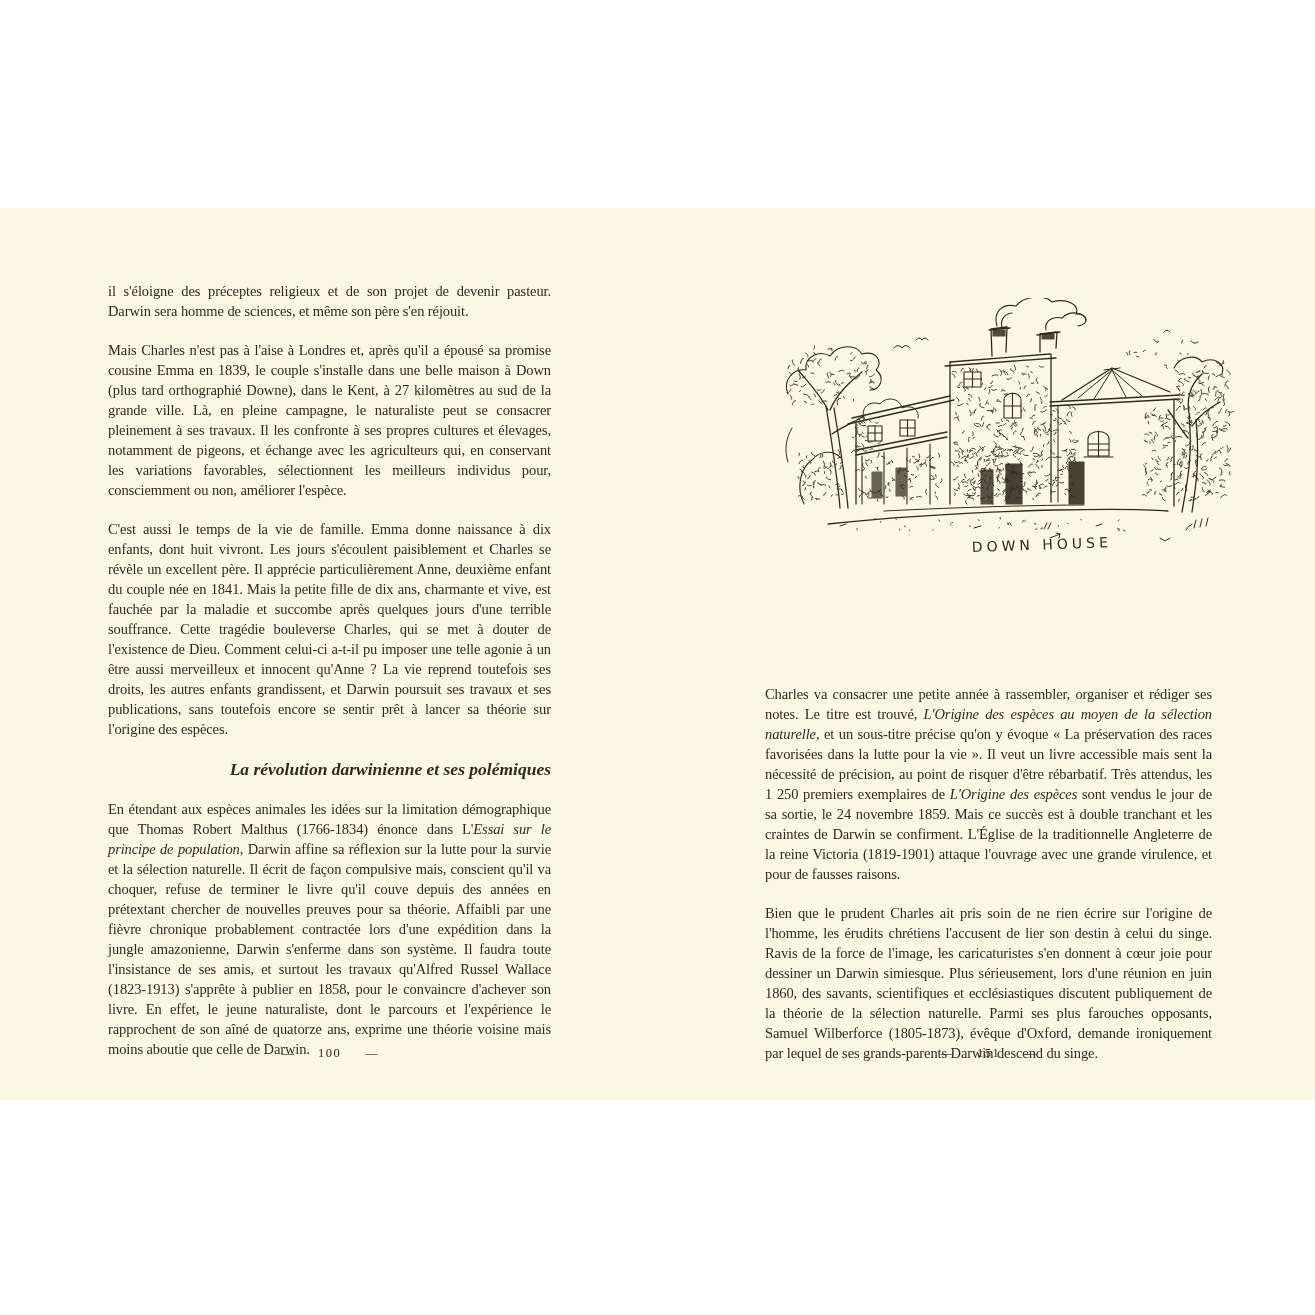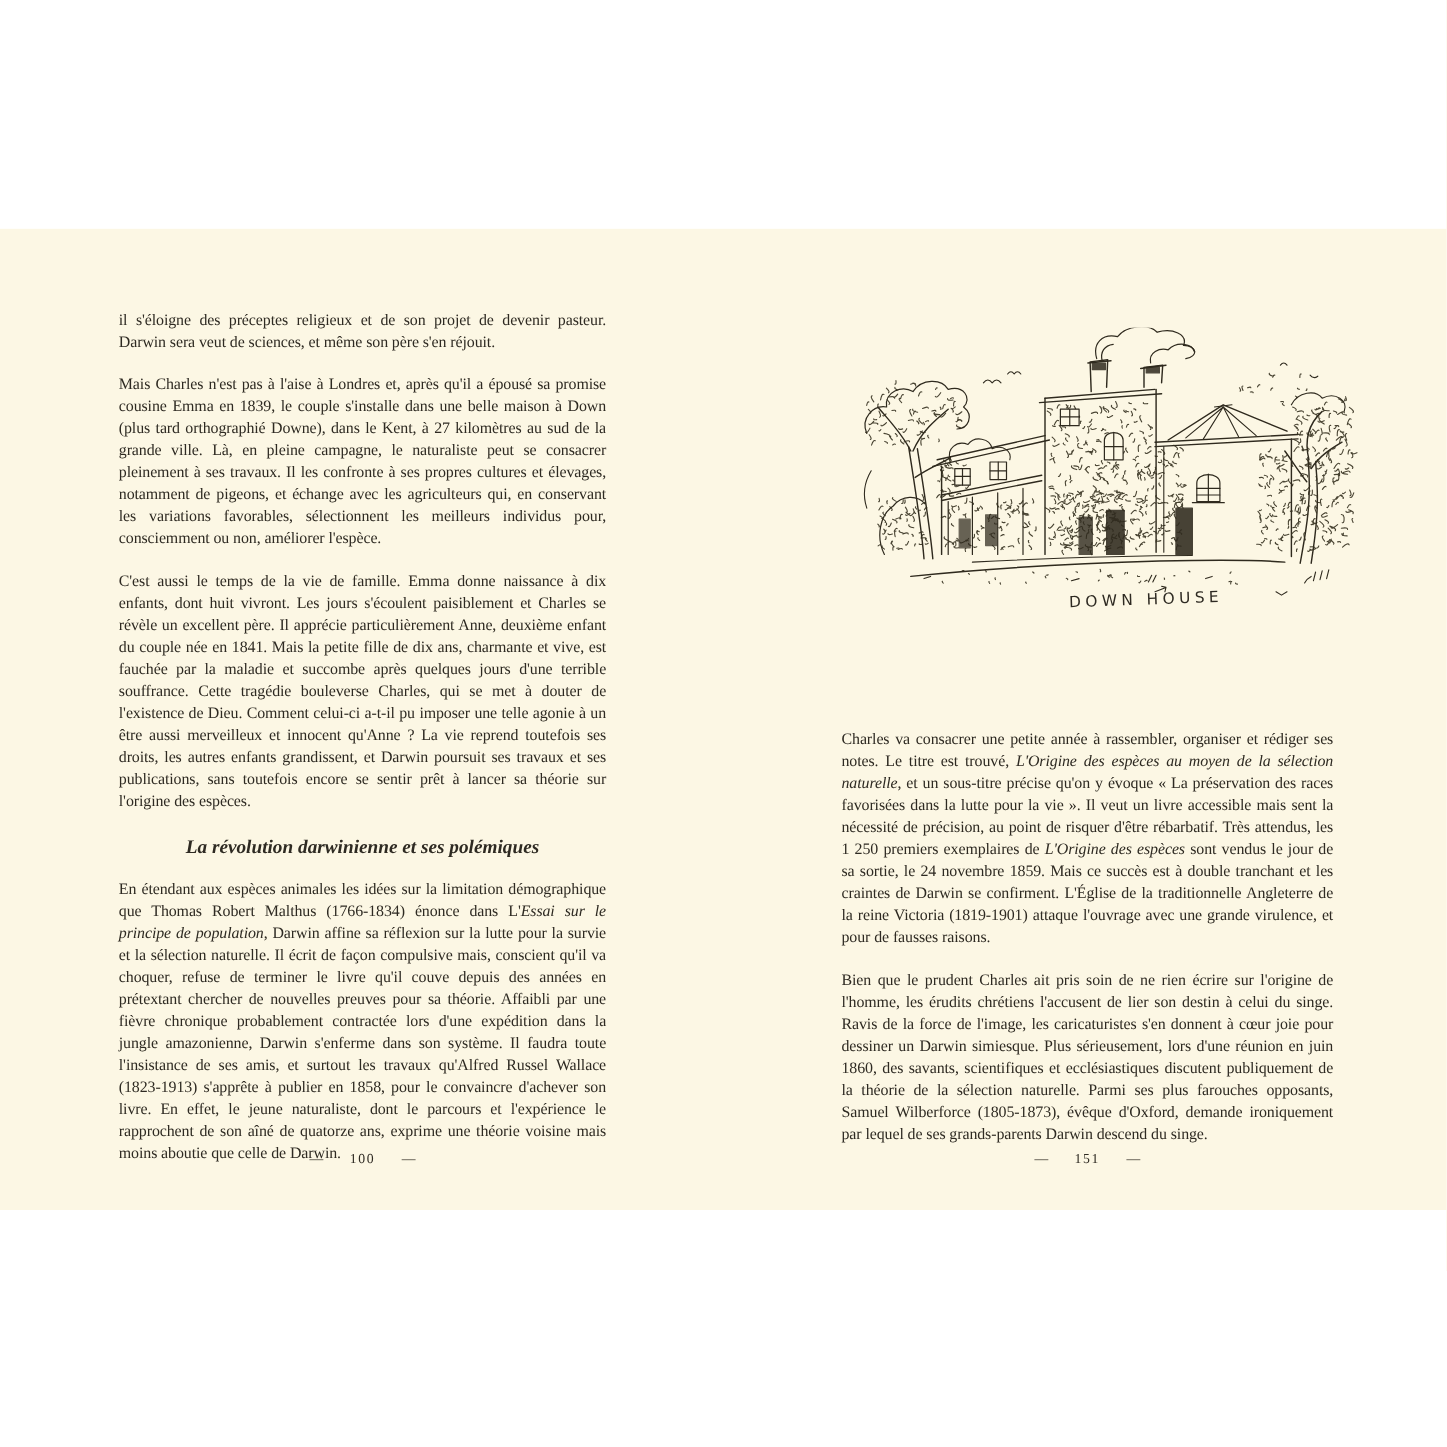--- a/index.html
+++ b/index.html
@@ -14,25 +14,25 @@
     background:#fcf7e4;
   }
   .col{
     position:absolute;text-align:justify;
     font-size:14.5px;line-height:20px;letter-spacing:-0.1px;
     hyphens:none;
   }
   .col p{margin:0 0 19px 0;}
   .col h2{
     font-size:17.5px;line-height:22px;font-style:italic;font-weight:bold;
-    margin:11px 0 19px 0;text-align:center;letter-spacing:0;
+    margin:11px 0 19px 0;text-align:right;letter-spacing:0;
   }
   .col i{font-style:italic;}
   .col-left{left:108px;top:73px;width:443px;}
-  .col-right{left:765px;top:454px;width:447px;}
+  .col-right{left:765px;top:476px;width:447px;}
   .folio{
     position:absolute;top:838px;
     display:flex;justify-content:center;align-items:center;gap:24px;
     font-size:12.5px;letter-spacing:1.5px;color:#2e2a22;
   }
   .folio-left{left:108px;width:443px;}
   .folio-right{left:765px;width:447px;}
   .folio .dash{letter-spacing:0;}
   .illus{position:absolute;left:744px;top:90px;width:492px;height:278px;}
   svg text.caption{
@@ -144,21 +144,21 @@
     <g id="smoke" stroke="#2f2a1e" stroke-width="1.1" fill="none" stroke-linecap="round">
       <path d="M253,28 C249,14 258,5 272,8 C280,-2 300,-4 308,4 C322,0 336,6 332,16 C344,16 346,26 334,28"></path>
       <path d="M258,30 C256,22 260,16 268,15"></path>
       <path d="M302,32 C300,22 310,18 318,20 C326,12 340,14 342,22"></path>
     </g>
 
     <text class="caption" x="228" y="254" transform="rotate(-2 228 254)">DOWN HOUSE</text>
   </svg>
 
   <div class="col col-left">
-      <p><span>il s'éloigne des préceptes religieux et de son projet de devenir pasteur. Darwin sera veut de sciences, et même son père s'en réjouit.</span></p>
+      <p><span>il s'éloigne des préceptes religieux et de son projet de devenir pasteur. Darwin sera homme de sciences, et même son père s'en réjouit.</span></p>
       <p><span>Mais Charles n'est pas à l'aise à Londres et, après qu'il a épousé sa promise cousine Emma en 1839, le couple s'installe dans une belle maison à Down (plus tard orthographié Downe), dans le Kent, à 27 kilomètres au sud de la grande ville. Là, en pleine campagne, le naturaliste peut se consacrer pleinement à ses travaux. Il les confronte à ses propres cultures et élevages, notamment de pigeons, et échange avec les agriculteurs qui, en conservant les variations favorables, sélectionnent les meilleurs individus pour, consciemment ou non, améliorer l'espèce.</span></p>
       <p><span>C'est aussi le temps de la vie de famille. Emma donne naissance à dix enfants, dont huit vivront. Les jours s'écoulent paisiblement et Charles se révèle un excellent père. Il apprécie particulièrement Anne, deuxième enfant du couple née en 1841. Mais la petite fille de dix ans, charmante et vive, est fauchée par la maladie et succombe après quelques jours d'une terrible souffrance. Cette tragédie bouleverse Charles, qui se met à douter de l'existence de Dieu. Comment celui-ci a-t-il pu imposer une telle agonie à un être aussi merveilleux et innocent qu'Anne ? La vie reprend toutefois ses droits, les autres enfants grandissent, et Darwin poursuit ses travaux et ses publications, sans toutefois encore se sentir prêt à lancer sa théorie sur l'origine des espèces.</span></p>
       <h2><span>La révolution darwinienne et ses polémiques</span></h2>
       <p><span>En étendant aux espèces animales les idées sur la limitation démographique que Thomas Robert Malthus (1766-1834) énonce dans L'</span><i>Essai sur le principe de population</i><span>, Darwin affine sa réflexion sur la lutte pour la survie et la sélection naturelle. Il écrit de façon compulsive mais, conscient qu'il va choquer, refuse de terminer le livre qu'il couve depuis des années en prétextant chercher de nouvelles preuves pour sa théorie. Affaibli par une fièvre chronique probablement contractée lors d'une expédition dans la jungle amazonienne, Darwin s'enferme dans son système. Il faudra toute l'insistance de ses amis, et surtout les travaux qu'Alfred Russel Wallace (1823-1913) s'apprête à publier en 1858, pour le convaincre d'achever son livre. En effet, le jeune naturaliste, dont le parcours et l'expérience le rapprochent de son aîné de quatorze ans, exprime une théorie voisine mais moins aboutie que celle de Darwin.</span></p>
     </div>
 
   <div class="col col-right">
       <p><span>Charles va consacrer une petite année à rassembler, organiser et rédiger ses notes. Le titre est trouvé, </span><i>L'Origine des espèces au moyen de la sélection naturelle</i><span>, et un sous-titre précise qu'on y évoque « La préservation des races favorisées dans la lutte pour la vie ». Il veut un livre accessible mais sent la nécessité de précision, au point de risquer d'être rébarbatif. Très attendus, les 1&nbsp;250 premiers exemplaires de </span><i>L'Origine des espèces</i><span> sont vendus le jour de sa sortie, le 24 novembre 1859. Mais ce succès est à double tranchant et les craintes de Darwin se confirment. L'Église de la traditionnelle Angleterre de la reine Victoria (1819-1901) attaque l'ouvrage avec une grande virulence, et pour de fausses raisons.</span></p>
       <p><span>Bien que le prudent Charles ait pris soin de ne rien écrire sur l'origine de l'homme, les érudits chrétiens l'accusent de lier son destin à celui du singe. Ravis de la force de l'image, les caricaturistes s'en donnent à cœur joie pour dessiner un Darwin simiesque. Plus sérieusement, lors d'une réunion en juin 1860, des savants, scientifiques et ecclésiastiques discutent publiquement de la théorie de la sélection naturelle. Parmi ses plus farouches opposants, Samuel Wilberforce (1805-1873), évêque d'Oxford, demande ironiquement par lequel de ses grands-parents Darwin descend du singe.</span></p>
     </div>

